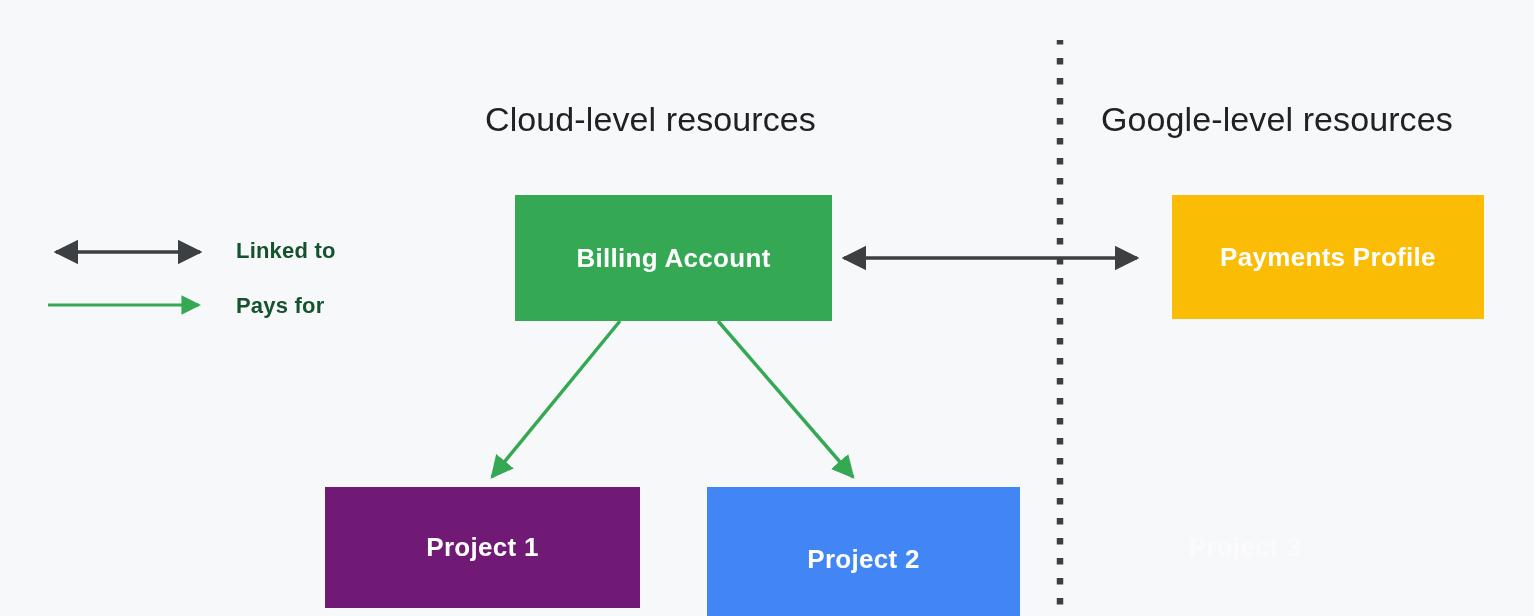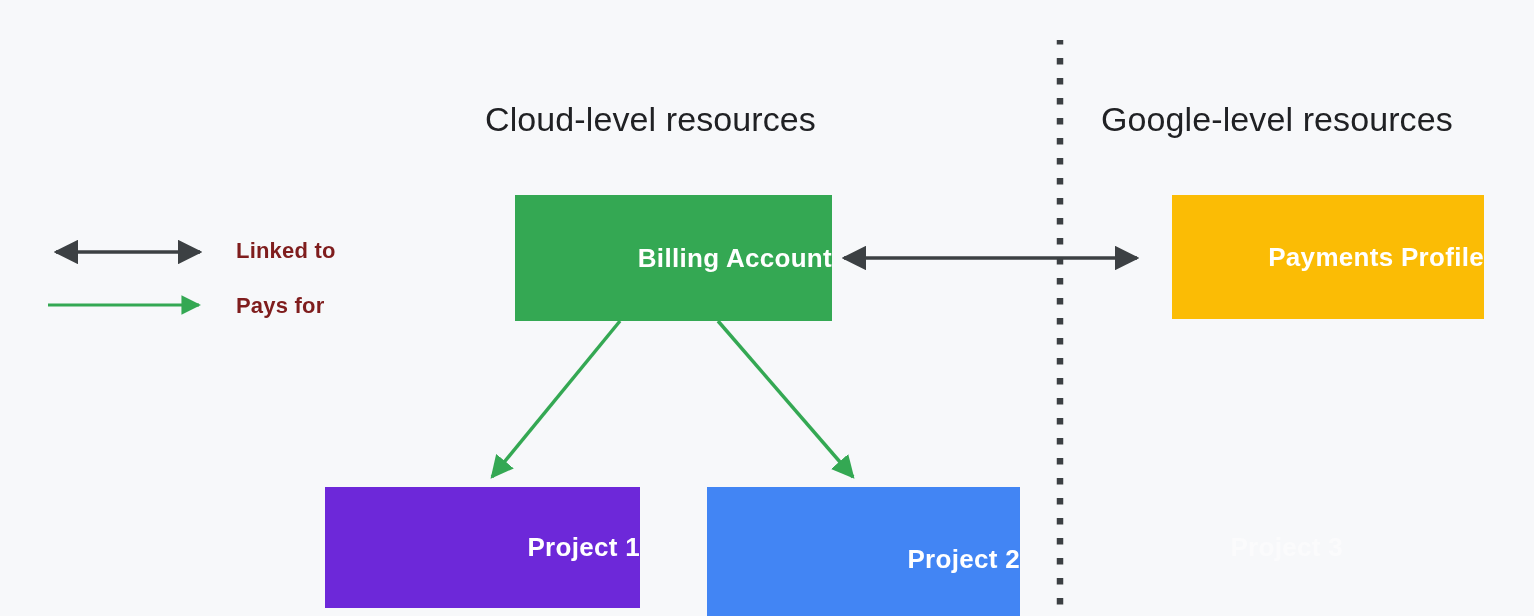--- a/index.html
+++ b/index.html
@@ -42,39 +42,39 @@
   #heading-google {
     left: 1101px;
     top: 60px;
   }
 
   
   .legend-label {
     position: absolute;
     font-size: 22px;
     font-weight: bold;
-    color: #7f1d1d;
+    color: #14532d;
     white-space: nowrap;
     letter-spacing: 0.2px;
   }
   #legend-label-linked {
     left: 236px;
     top: 198px;
   }
   #legend-label-pays {
     left: 236px;
     top: 253px;
   }
 
   
   .node-box {
     position: absolute;
     display: flex;
     align-items: center;
-    justify-content: flex-end;
+    justify-content: center;
     box-sizing: border-box;
   }
   .node-label {
     font-size: 26px;
     font-weight: bold;
     color: #ffffff;
     letter-spacing: 0.3px;
     white-space: nowrap;
   }
   #box-billing-account {
@@ -89,21 +89,21 @@
     top: 155px;
     width: 312px;
     height: 124px;
     background: #fbbc05;
   }
   #box-project-1 {
     left: 325px;
     top: 447px;
     width: 315px;
     height: 121px;
-    background: #6d28d9;
+    background: #701a75;
   }
   #box-project-2 {
     left: 707px;
     top: 447px;
     width: 313px;
     height: 144px;
     background: #4285f4;
   }
   
   #box-project-3 {

